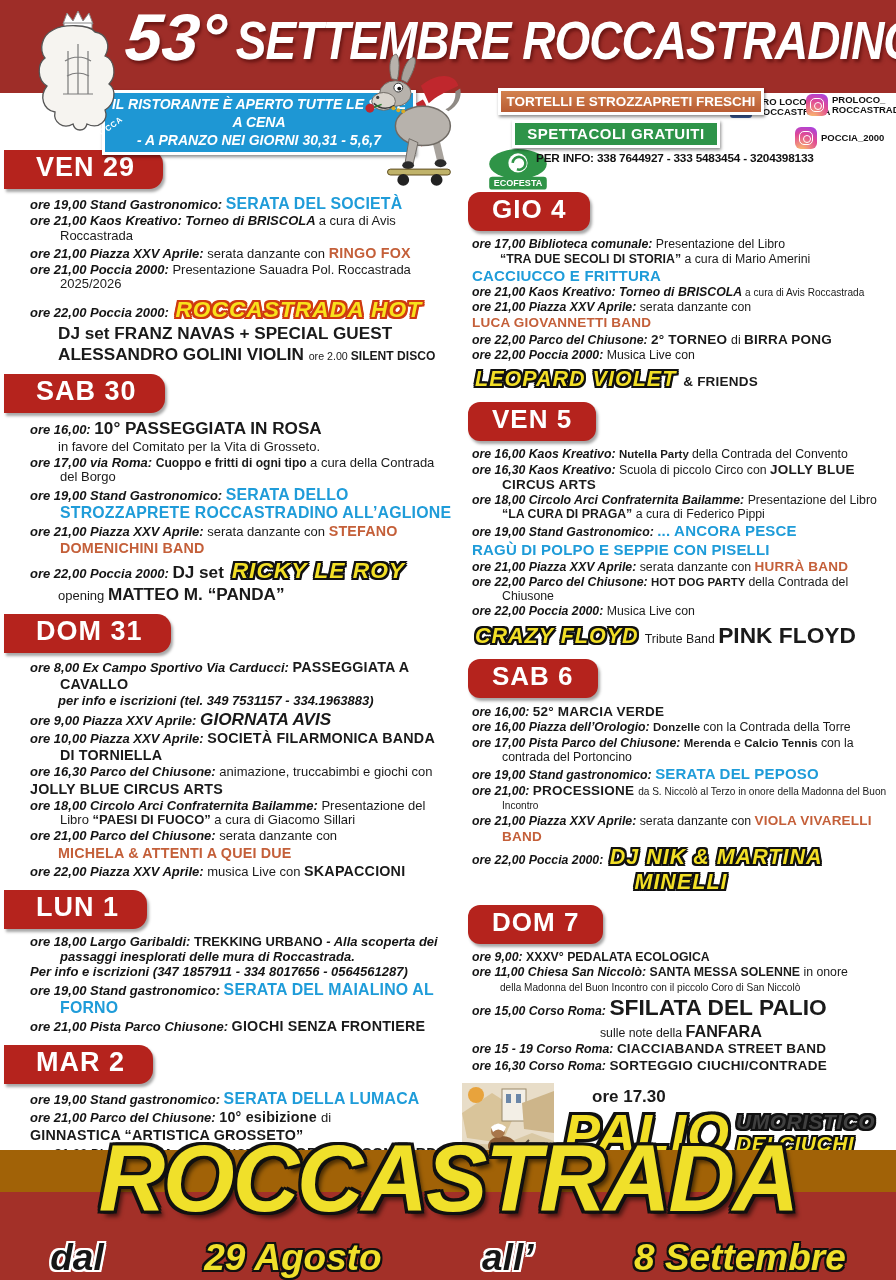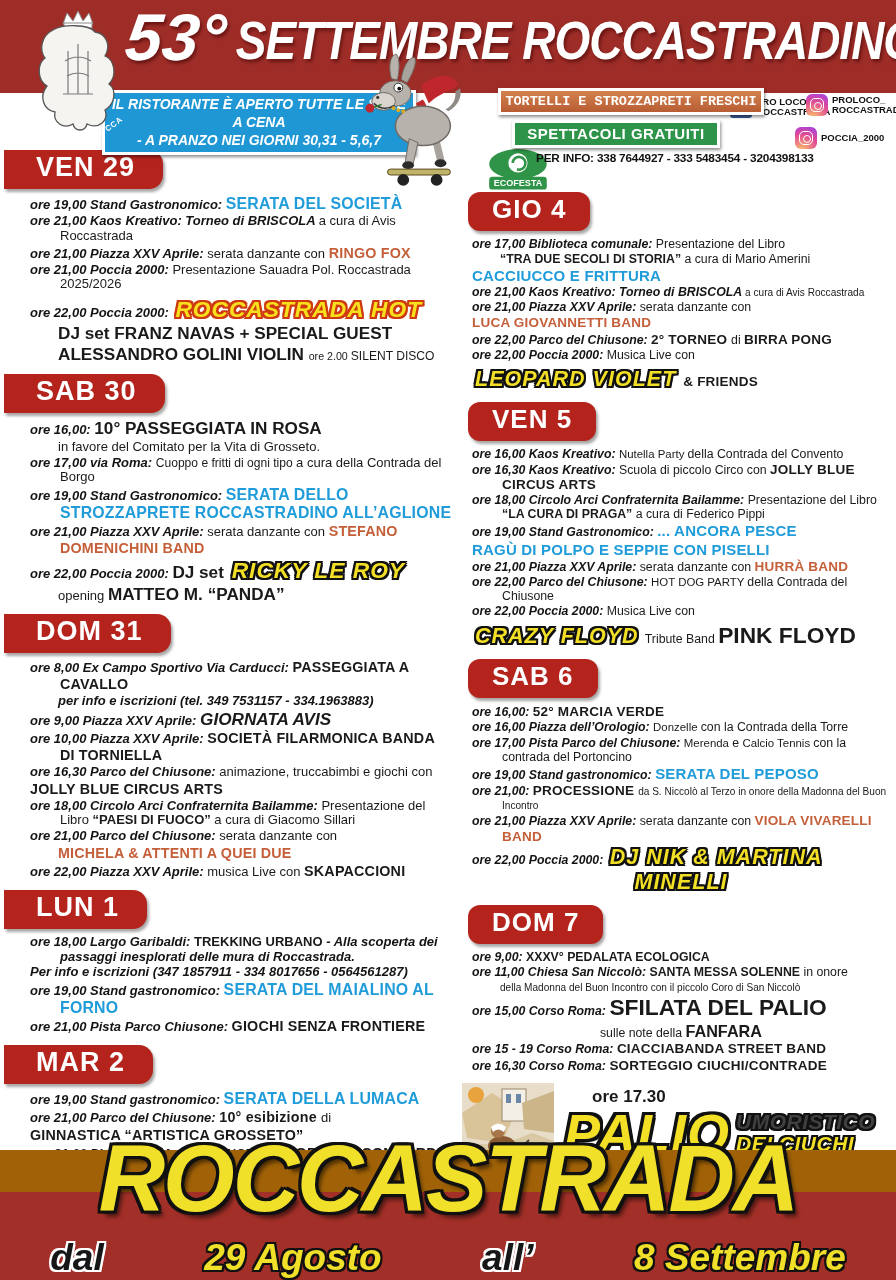--- a/index.html
+++ b/index.html
@@ -12,21 +12,21 @@
 
   
   header { position:absolute; left:0; top:0; width:896px; height:196px; z-index:5; }
   .red-band { position:absolute; left:0; top:0; width:896px; height:93px; background:#9e2d28; }
   .crest { position:absolute; left:22px; top:6px; width:112px; height:150px; z-index:7; }
   .title-row { position:absolute; left:126px; top:4px; width:766px; display:flex; align-items:flex-start; color:#fff; font-style:italic; white-space:nowrap; }
   .title-num  { font-size:66px; font-weight:800; line-height:1; transform:skewX(-6deg); text-shadow:2px 3px 3px rgba(60,0,0,.5); }
   .title-text { font-size:46px; font-weight:800; line-height:1; margin:10px 0 0 10px; letter-spacing:-1px; transform:scaleY(1.15); transform-origin:top; text-shadow:2px 3px 3px rgba(60,0,0,.5); }
   .banner { position:absolute; border:3px solid #fff; box-shadow:1px 2px 3px rgba(0,0,0,.45); color:#fff; text-align:center; z-index:6; }
   .banner.blue { left:102px; top:90px; width:314px; background:#1e97d4; font-weight:700; font-style:italic; font-size:14px; line-height:1.3; padding:2px 4px; }
-  .banner.orange { left:498px; top:88px; width:266px; background:linear-gradient(#d3824f,#b85c33); font-weight:700; font-size:13.5px; padding:3px 2px;font-family:Liberation Mono, monospace; }
+  .banner.orange { left:498px; top:88px; width:266px; background:linear-gradient(#d3824f,#b85c33); font-weight:700; font-size:13.5px; padding:3px 2px; }
   .banner.green { left:512px; top:120px; width:208px; background:#2e9449; font-weight:700; font-size:15px; letter-spacing:.5px; padding:2px 0 3px; }
   .donkey { position:absolute; left:362px; top:50px; width:108px; height:142px; z-index:8; }
   .eco { position:absolute; left:486px; top:148px; width:64px; height:42px; }
   .social { position:absolute; display:flex; align-items:center; gap:4px; font-weight:700; font-size:9.5px; line-height:1.1; color:#111; }
   .social-fb { left:730px; top:96px; }
   .social-ig1 { left:806px; top:94px; }
   .social-ig2 { left:795px; top:127px; }
   .fb-ic { width:22px; height:22px; background:#3a5a98; color:#fff; border-radius:3px; font-weight:800; font-size:19px; text-align:center; line-height:22px; font-family:"Liberation Serif",serif; }
   .ig-ic { width:22px; height:22px; border-radius:6px; background:radial-gradient(circle at 30% 110%, #fdc468, #df4996 60%, #9c3ff0); position:relative; flex:none; }
   .ig-ic::before { content:""; position:absolute; inset:4px; border:1.8px solid #fff; border-radius:5px; }
@@ -49,21 +49,21 @@
   .opt-mt { margin-top:5px; }
 
   .seg-t   { font-weight:700; font-style:italic; color:#141414; }
   .seg-p   { font-weight:400; }
   .seg-b   { font-weight:700;margin-top:24px; }
   .seg-bb  { font-weight:700; font-size:1.1em; letter-spacing:.2px; }
   .seg-h2  { font-weight:700; font-size:1.32em; }
   .seg-h2i { font-weight:700; font-size:1.32em; font-style:italic;text-align:right; }
   .seg-h3  { font-weight:800; font-size:1.85em; }
   .seg-sm  { font-size:.82em; }
-  .seg-smb { font-size:.93em; font-weight:400; }
+  .seg-smb { font-size:.93em; font-weight:700; }
   .seg-blue{ color:#1f9cd9; font-weight:700; font-size:1.22em; letter-spacing:.2px; }
   .seg-or  { color:#c45f39; font-weight:700; font-size:1.1em; letter-spacing:.2px; }
   .seg-fxb, .seg-fxr, .palio-title, .palio-sub1, .palio-sub2, .footer-city, .fd-y, .fd-dk {
     font-weight:800; font-style:italic;
   }
   .seg-fxb { font-size:1.75em; color:#f2df26; letter-spacing:1px; padding:0 3px;
     text-shadow:-2px -2px 0 #111,-2px 0 0 #111,-2px 2px 0 #111,0 -2px 0 #111,0 2px 0 #111,2px -2px 0 #111,2px 0 0 #111,2px 2px 0 #111;text-align:center; }
   .seg-fxr { font-size:1.75em; color:#f8e11c; letter-spacing:1px; padding:0 3px;
     text-shadow:-2px -2px 0 #cf3a10,-2px 0 0 #cf3a10,-2px 2px 0 #cf3a10,0 -2px 0 #cf3a10,0 2px 0 #cf3a10,2px -2px 0 #cf3a10,2px 0 0 #cf3a10,2px 2px 0 #cf3a10; }
 

